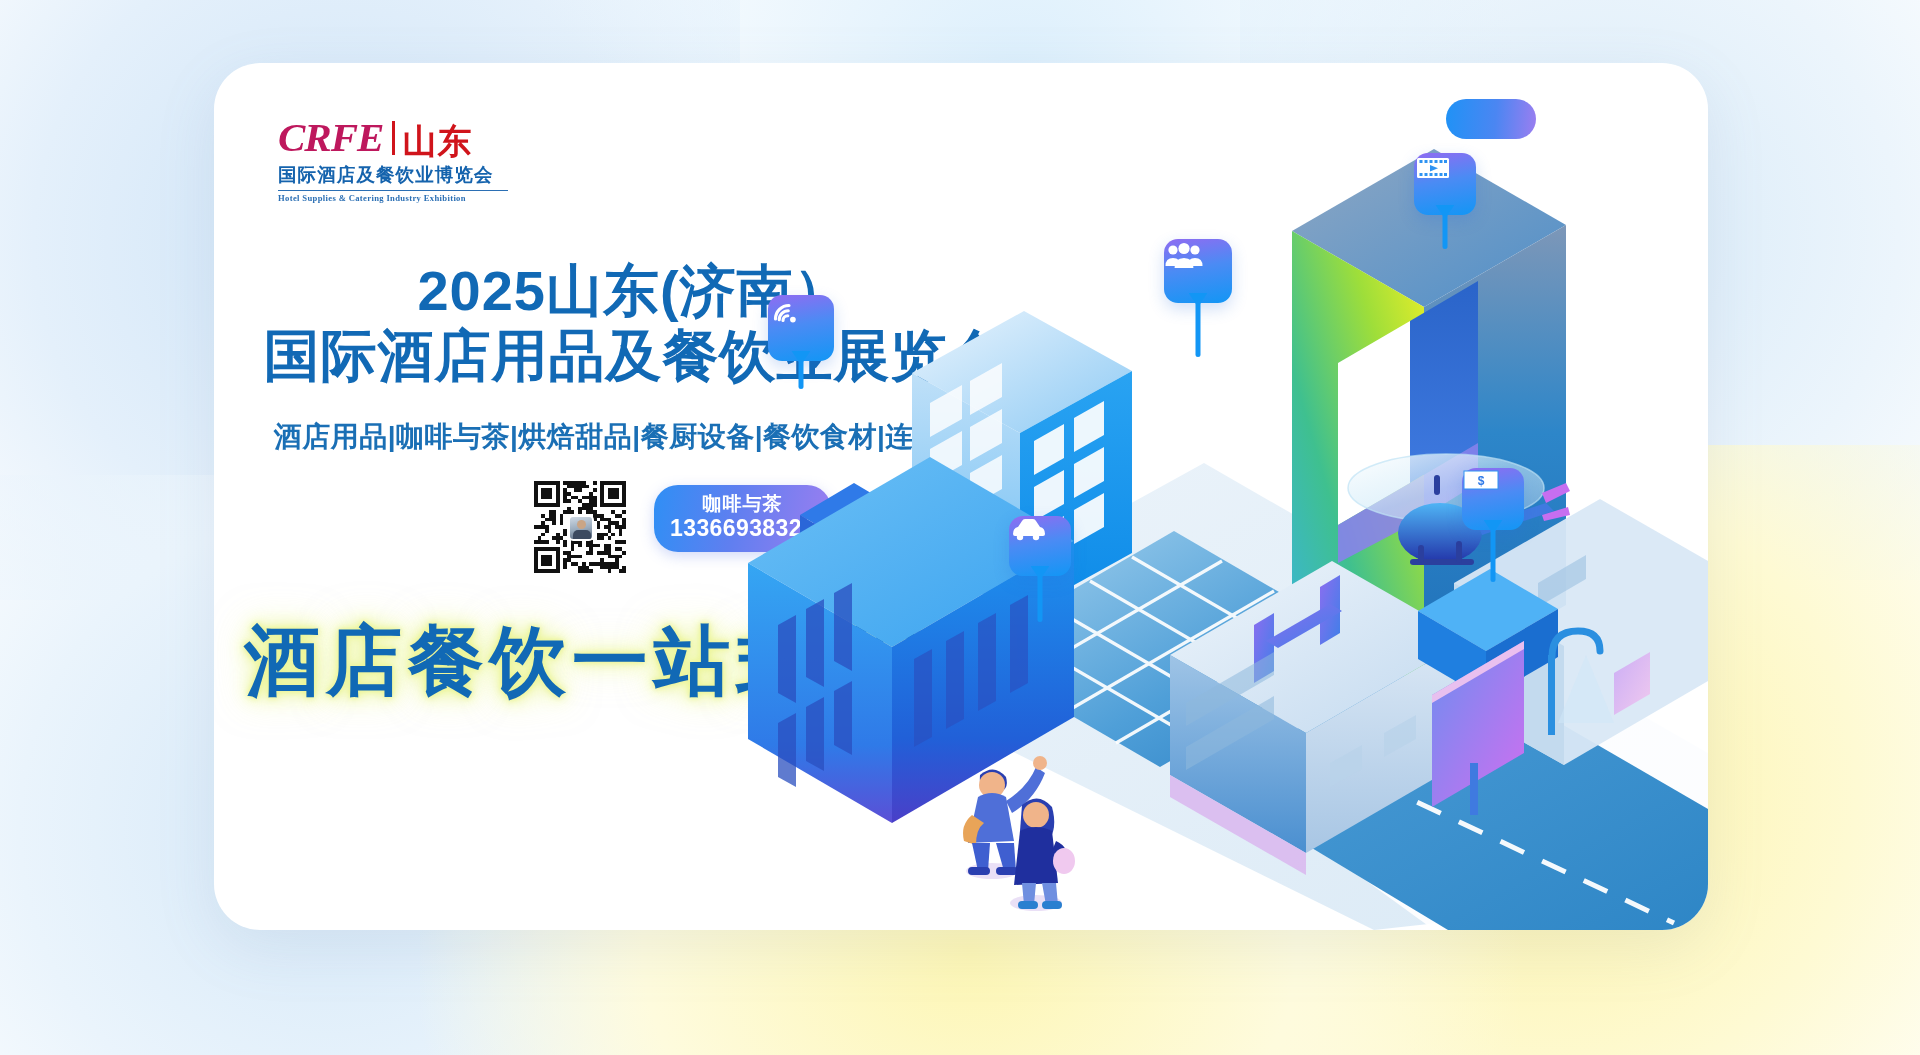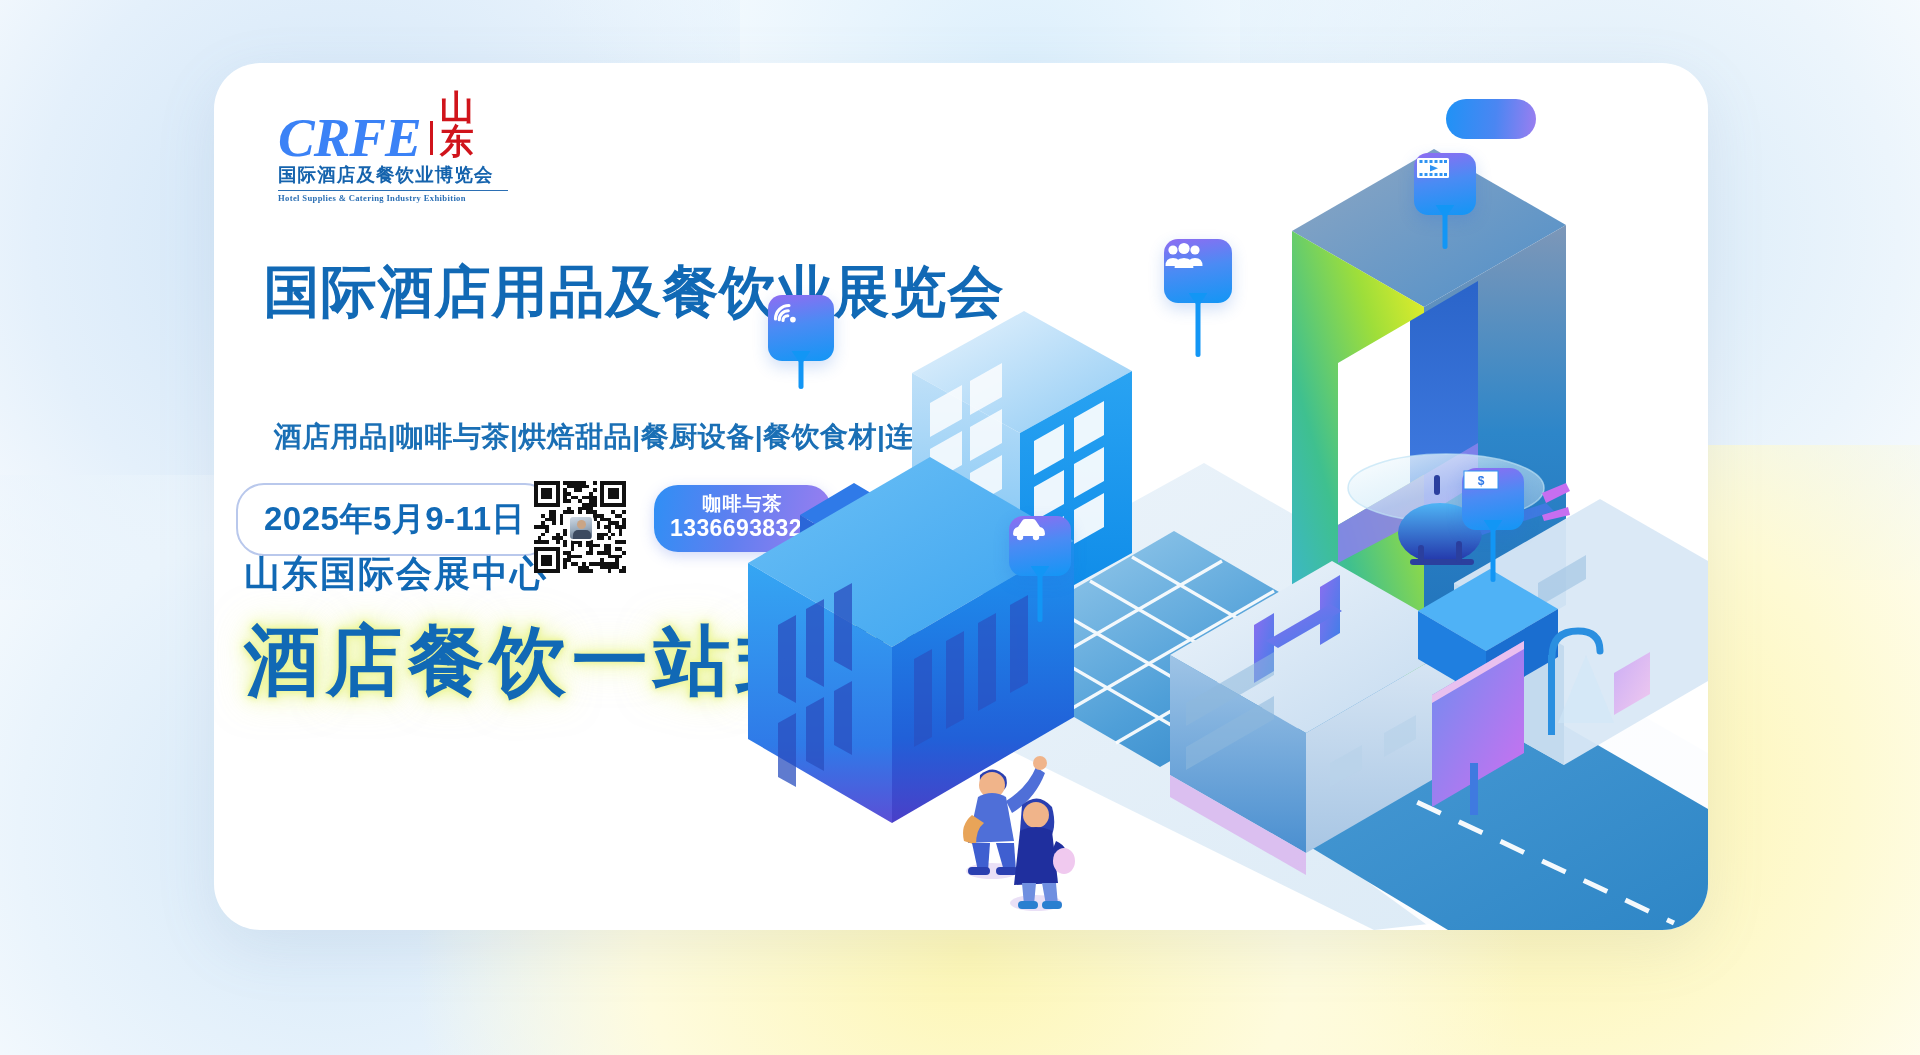--- a/index.html
+++ b/index.html
@@ -56,23 +56,23 @@
     box-shadow: 0 18px 60px rgba(120,150,180,0.13);
     overflow: hidden;
   }
 
   
   .logo { position: absolute; left: 64px; top: 51px; width: 230px; }
   .logo-row1 { display: flex; align-items: flex-end; height: 44px; }
   .logo-crfe {
     font-family: "Liberation Serif", "DejaVu Serif", serif;
     font-weight: 700; font-style: italic;
-    font-size: 55px; line-height: 41px;
+    font-size: 41px; line-height: 41px;
     letter-spacing: -1px;
-    color: #3b82f6;
+    color: #be185d;
   }
   .logo-div {
     width: 3px; height: 34px; background: #d0141b;
     margin: 0 7px 3px 9px;
   }
   .logo-sd {
     font-size: 34px; line-height: 34px; font-weight: 700;
     color: #d0141b; letter-spacing: 1px;
   }
   .logo-row2 {
@@ -217,27 +217,26 @@
       <div class="logo-row1">
         <span class="logo-crfe">CRFE</span>
         <span class="logo-div"></span>
         <span class="logo-sd">山东</span>
       </div>
       <div class="logo-row2">国际酒店及餐饮业博览会</div>
       <div class="logo-row3">Hotel Supplies  &amp;  Catering Industry Exhibition</div>
     </div>
 
     <div class="headline">
+      <div class="l1">2025山东(济南）</div>
       <div class="l2">国际酒店用品及餐饮业展览会</div>
     </div>
 
     <div class="cats">酒店用品|咖啡与茶|烘焙甜品|餐厨设备|餐饮食材|连锁加盟</div>
 
-    <div class="date-pill">2025年5月9-11日</div>
-    <div class="venue">山东国际会展中心</div>
 
     <div class="qr" id="qr-grid">
         <i></i>
         <i></i>
         <i></i>
         <i></i>
         <i></i>
         <i></i>
         <i></i>
         <i style="background: transparent;"></i>

